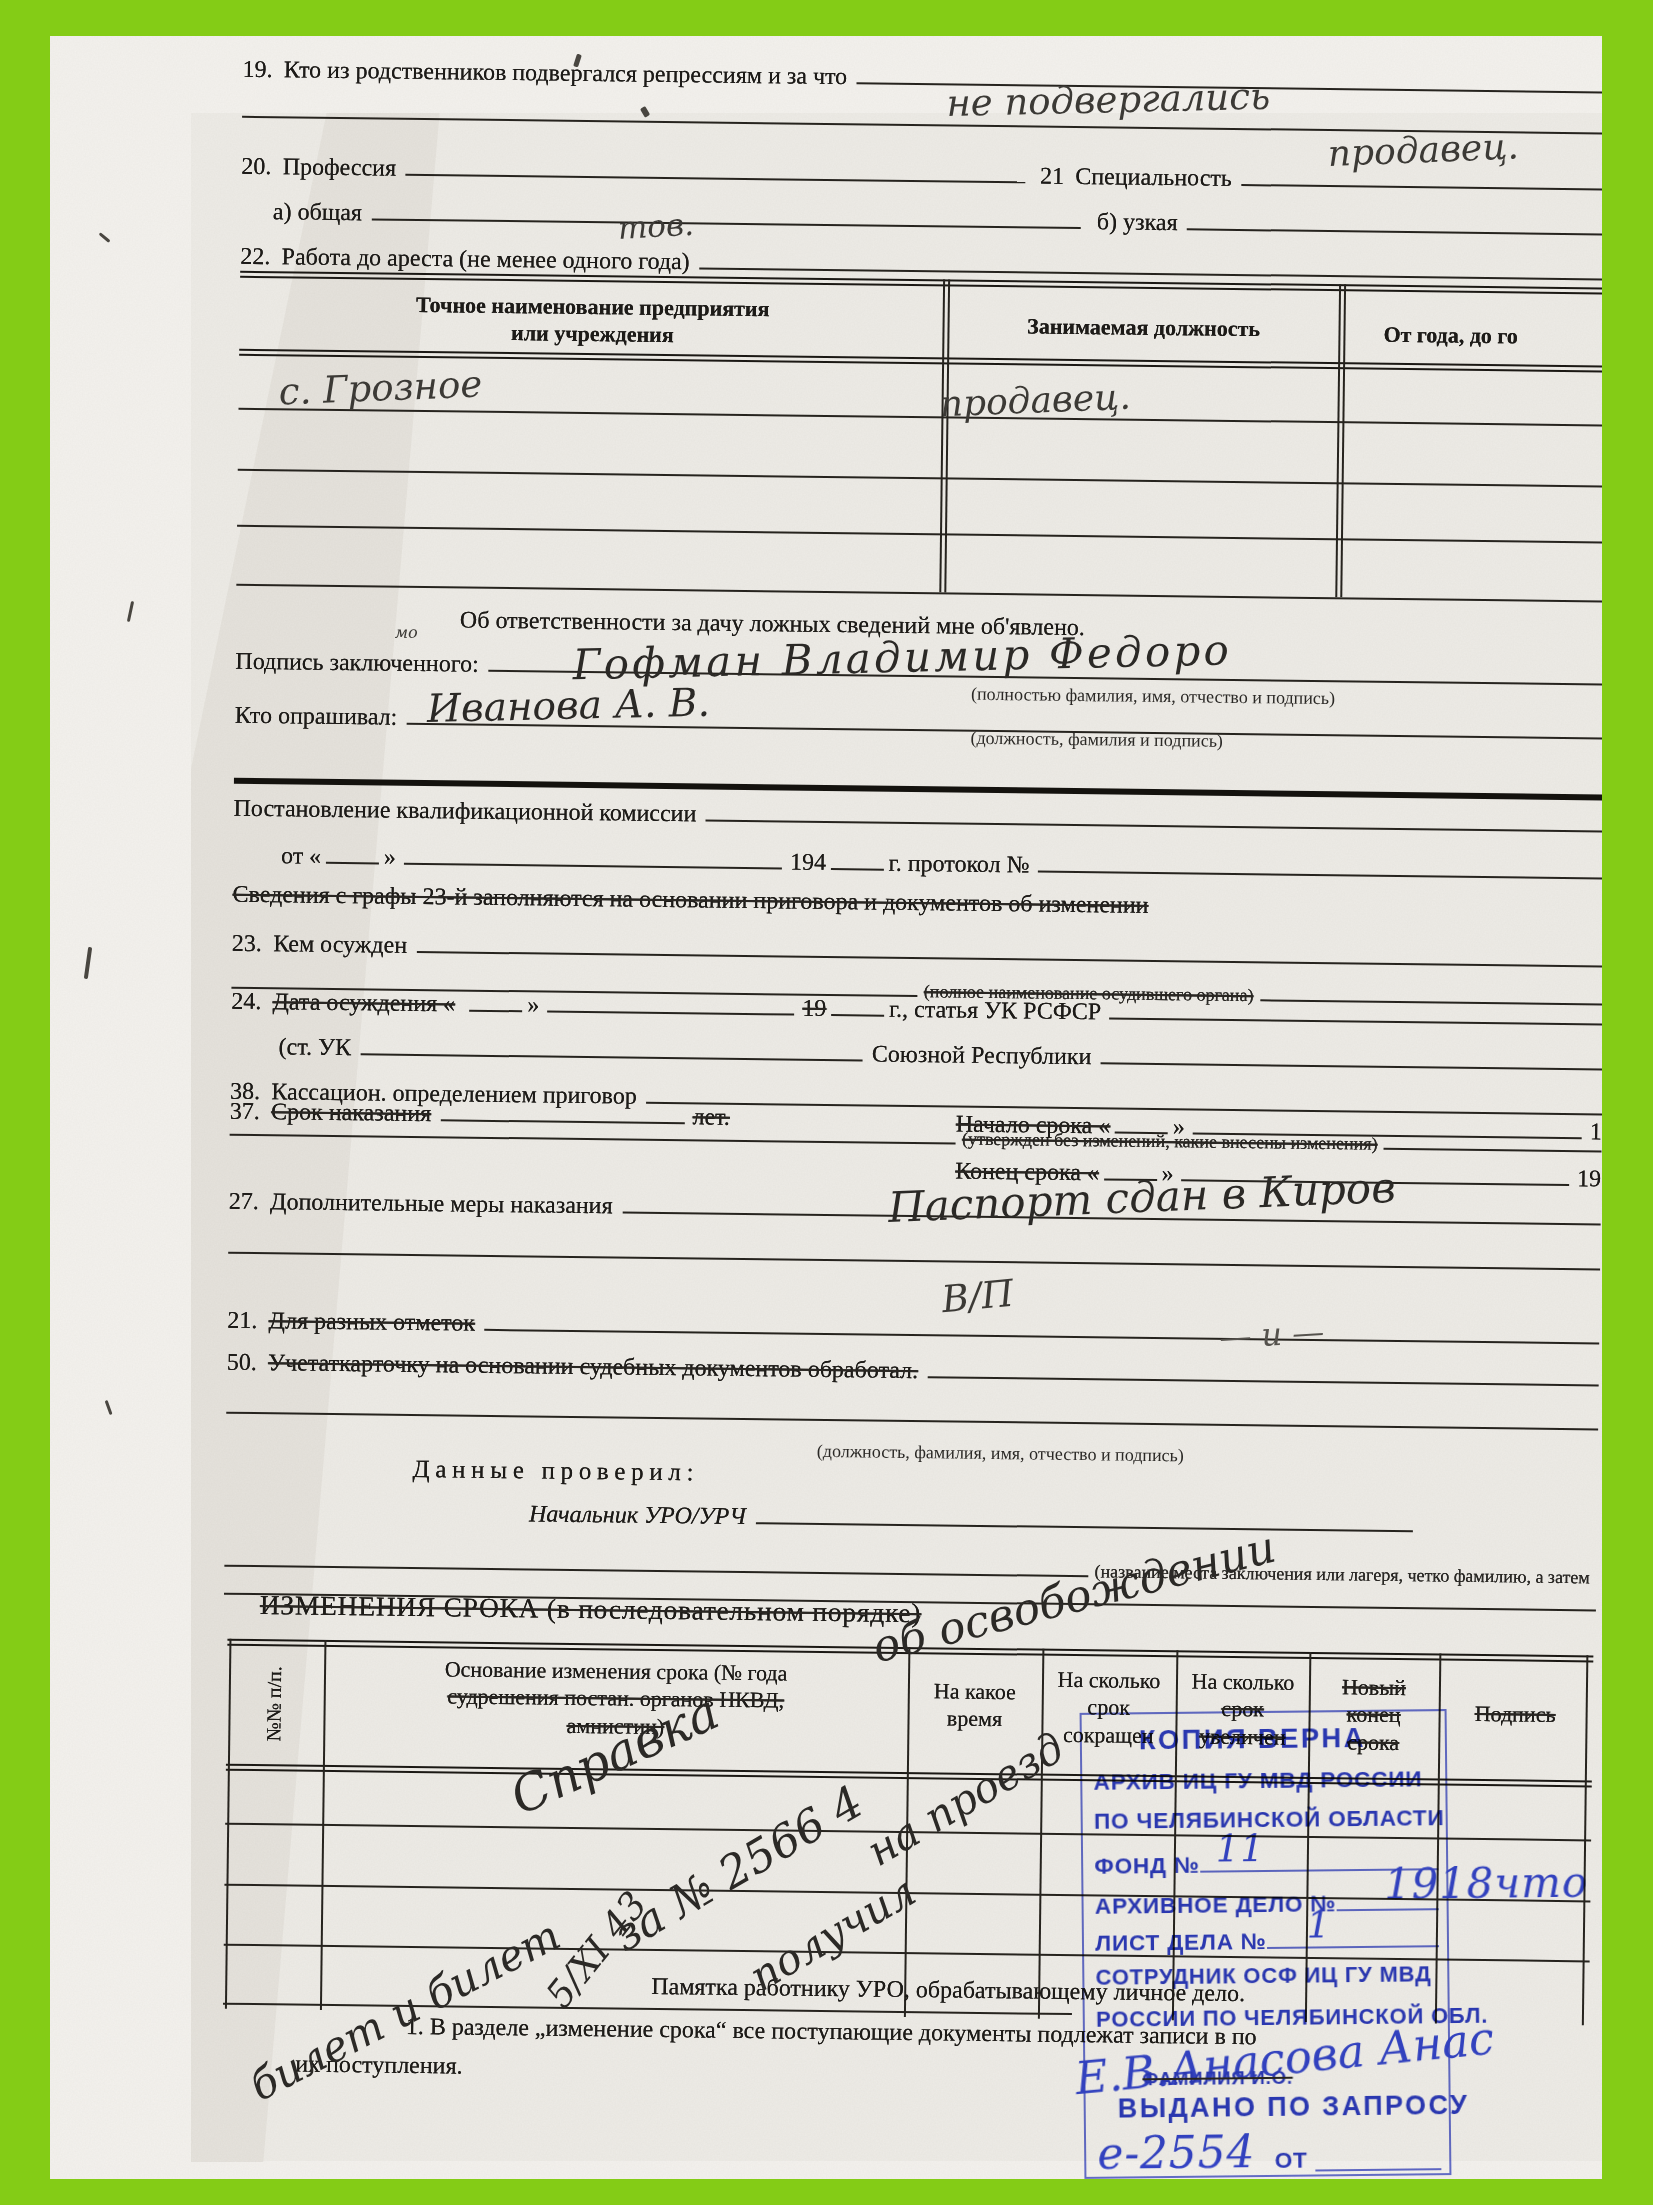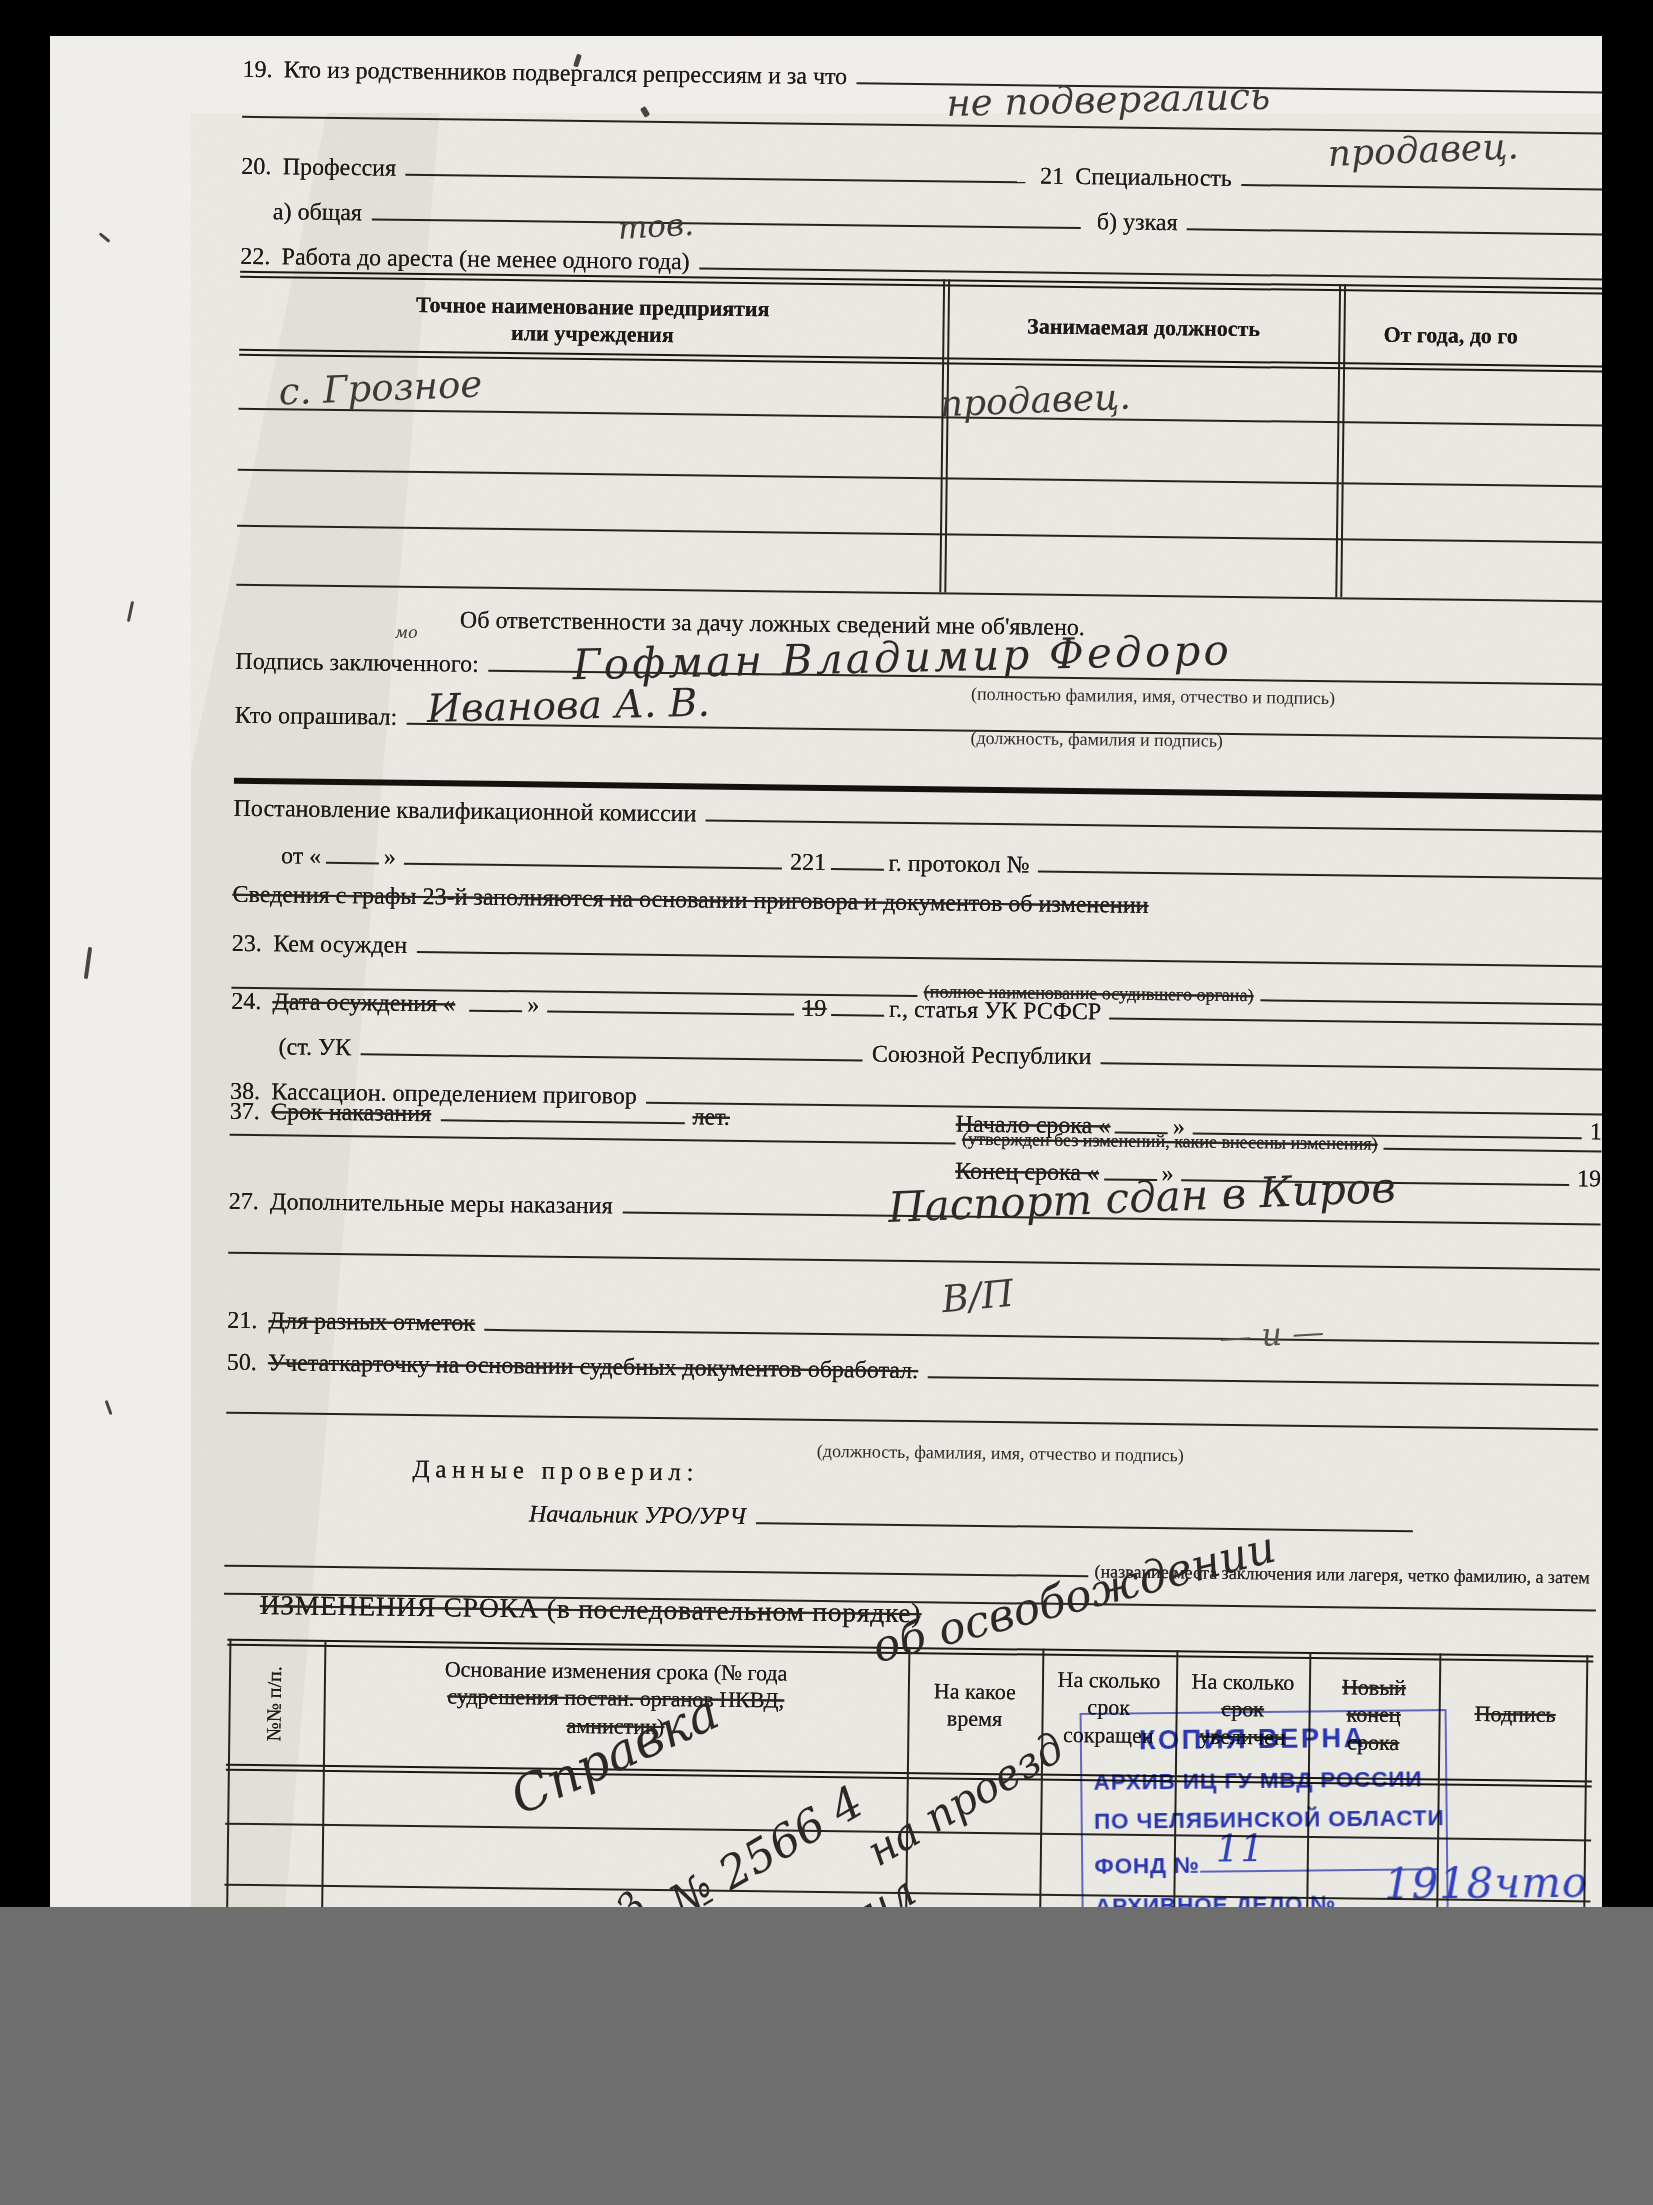--- a/index.html
+++ b/index.html
@@ -1,17 +1,17 @@
 <!DOCTYPE html>
 <html style="font-size:13px"><head>
 <meta charset="utf-8">
 <style>
 *{margin:0;padding:0;box-sizing:border-box}
 html,body{background:#6e6e6e}
-.canvas{position:relative;width:1653px;height:1907px;background:#000000;overflow:hidden;margin:0 auto;
+.canvas{position:relative;width:1653px;height:2205px;background:#84cc16;overflow:hidden;margin:0 auto;
   font-family:"Liberation Serif",serif}
 .page{position:absolute;left:50px;top:36px;width:1552px;height:2143px;background:#f3f1ed;overflow:hidden;color:#1d1b18}
 .paper{position:absolute;left:141px;top:77px;right:0;bottom:18px;background:#edebe6}
 .band{position:absolute;left:141px;top:77px;width:452px;height:2049px;background:#e5e2dc;
   clip-path:polygon(30% 0,55% 0,16% 100%,0 100%,0 32%)}
 .form{position:absolute;inset:0;transform:rotate(0.7deg);transform-origin:50% 50%}
 .row{position:absolute;display:flex;align-items:baseline;font-size:24px;white-space:nowrap;
   text-shadow:0 0 0.4px #1b1916}
 .num{padding-right:11.3px}
 .lbl{padding-right:9.7px}
@@ -132,21 +132,21 @@
 
    <div class="row" style="left:180px;top:763px;width:1372px">
      <span class="lbl">Постановление квалификационной комиссии</span>
      <span class="fill"></span>
    </div>
    <div class="row" style="left:228px;top:810px;width:1324px">
      <span>от «</span>
      <span class="fq"></span>
      <span>»</span>
      <span class="fill" style="flex:2;min-width:242px;margin:0 8px"></span>
-     <span>221</span>
+     <span>194</span>
      <span class="fq"></span>
      <span>г. протокол №</span>
      <span class="fill" style="flex:3;min-width:210px;margin-left:8px"></span>
    </div>
    <div class="row st" style="left:180px;top:852px;width:1372px">
      <span>Сведения с графы 23-й заполняются на основании приговора и документов об изменении</span>
    </div>
 
    <div class="row" style="left:180px;top:898px;width:1372px">
      <span class="num">23.</span>

